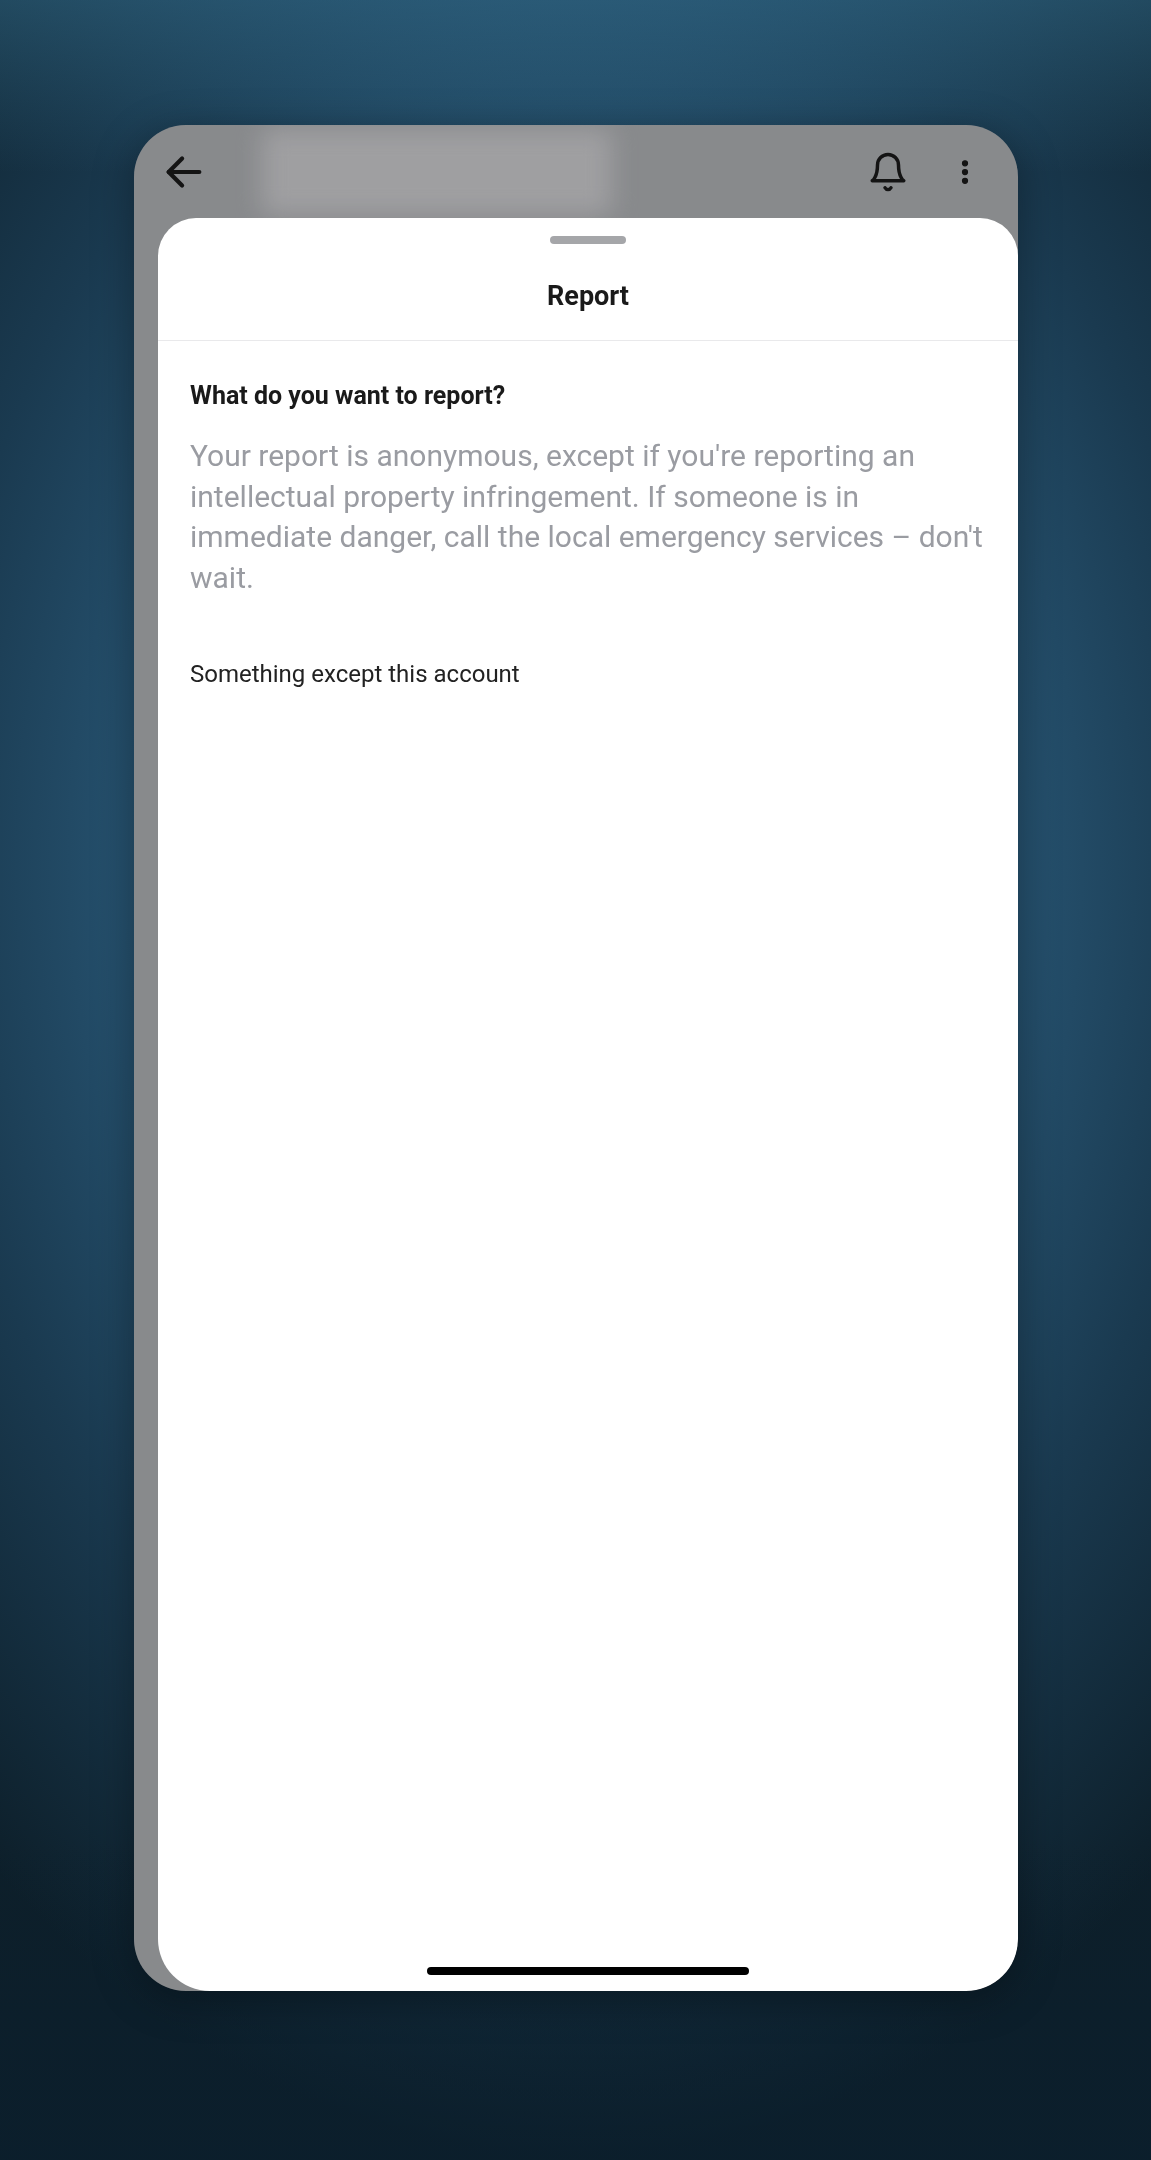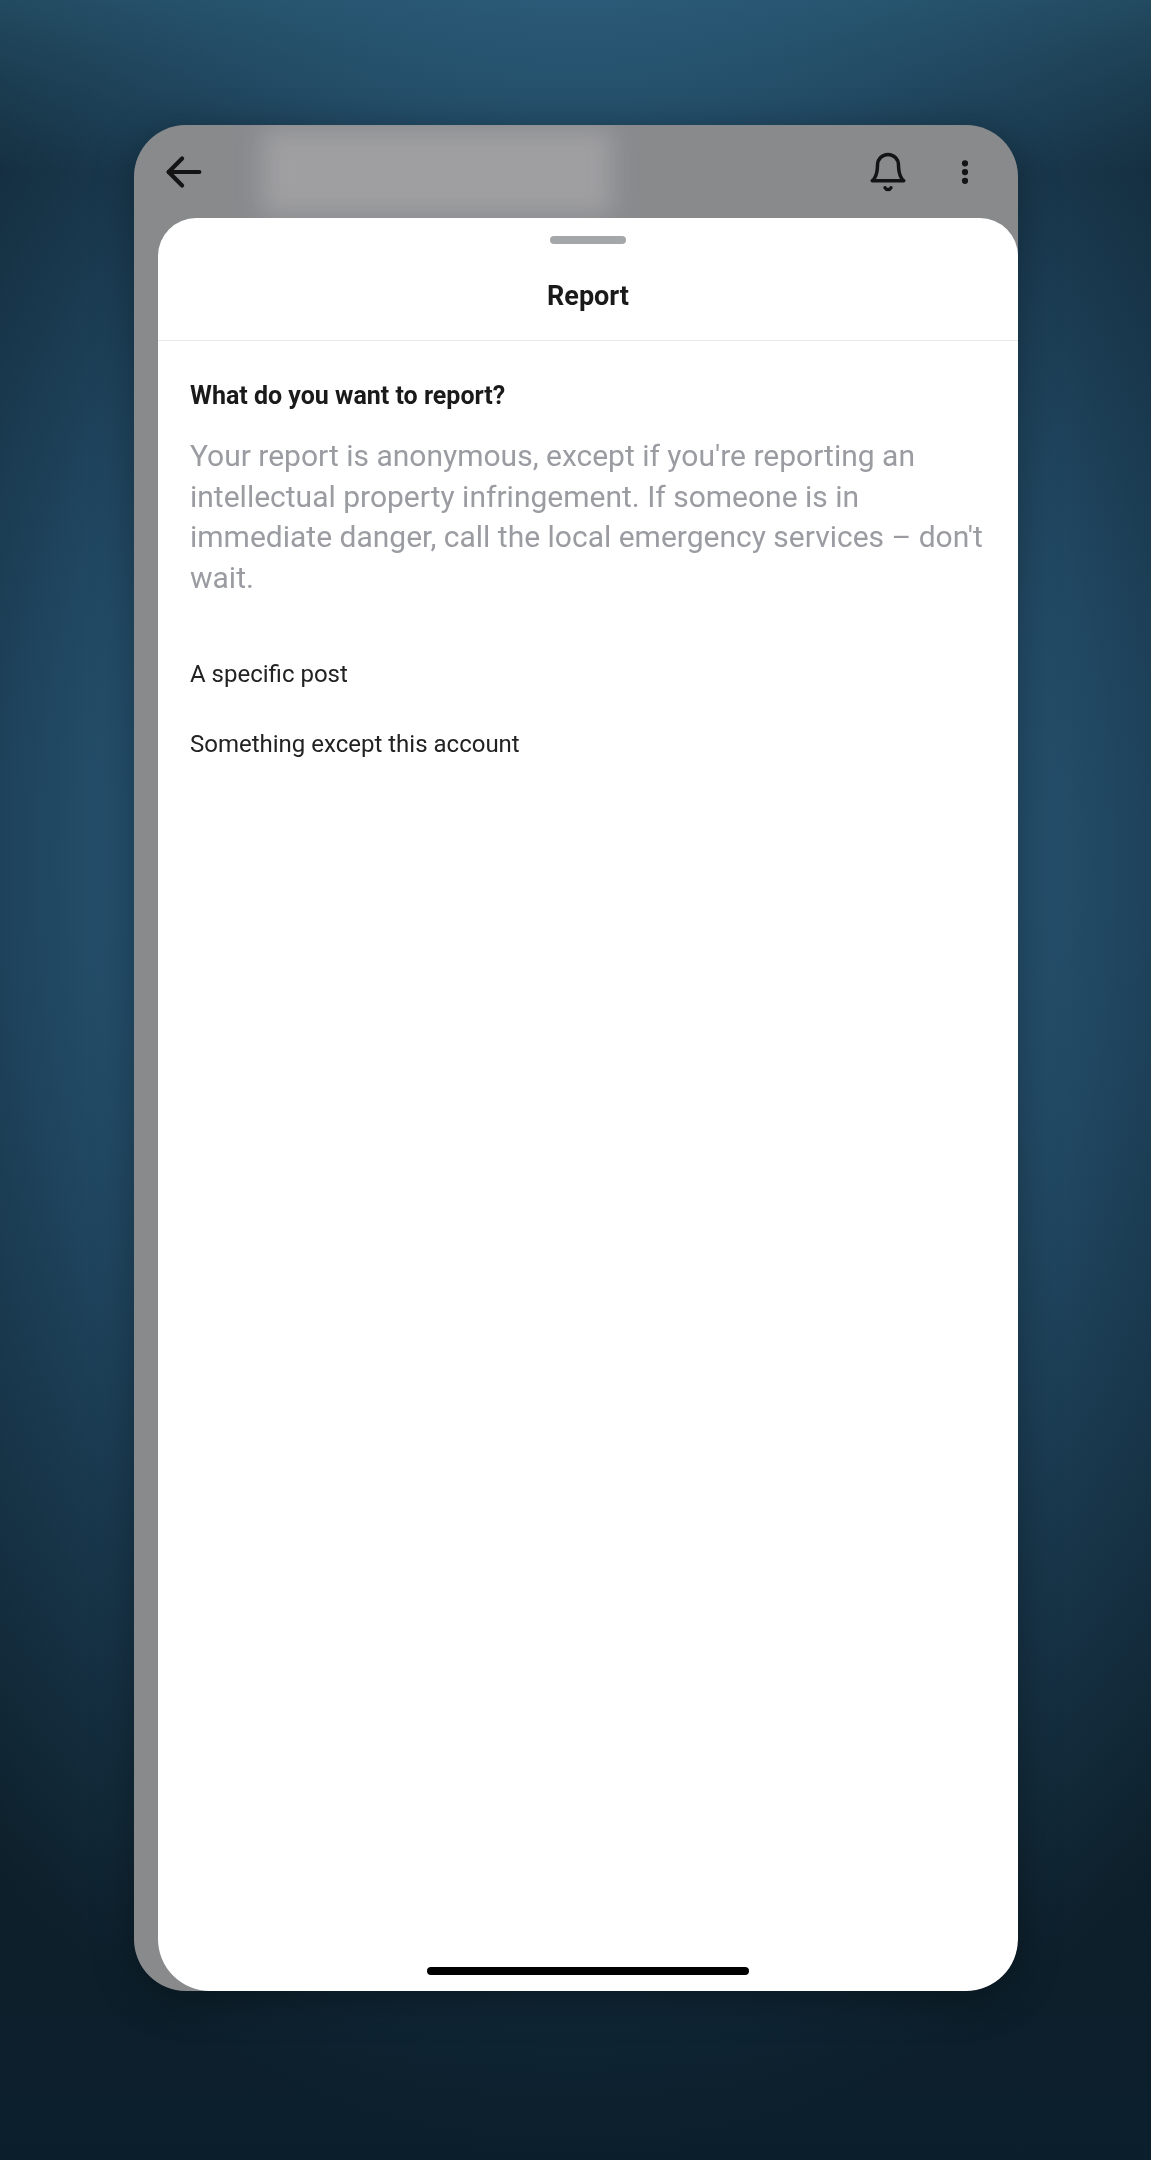--- a/index.html
+++ b/index.html
@@ -203,19 +203,18 @@
 
   <div class="dim-overlay"></div>
 
   <div class="sheet">
     <div class="grabber"></div>
     <div class="sheet-title">Report</div>
     <div class="sheet-body">
       <div class="question">What do you want to report?</div>
       <div class="disclaimer">Your report is anonymous, except if you're reporting an intellectual property infringement. If someone is in immediate danger, call the local emergency services – don't wait.</div>
 
-      <div class="option">A specific post</div>
       <div class="option">Something except this account</div>
     </div>
     <div class="home-indicator"></div>
   </div>
 
 </div>
 
 </body></html>

